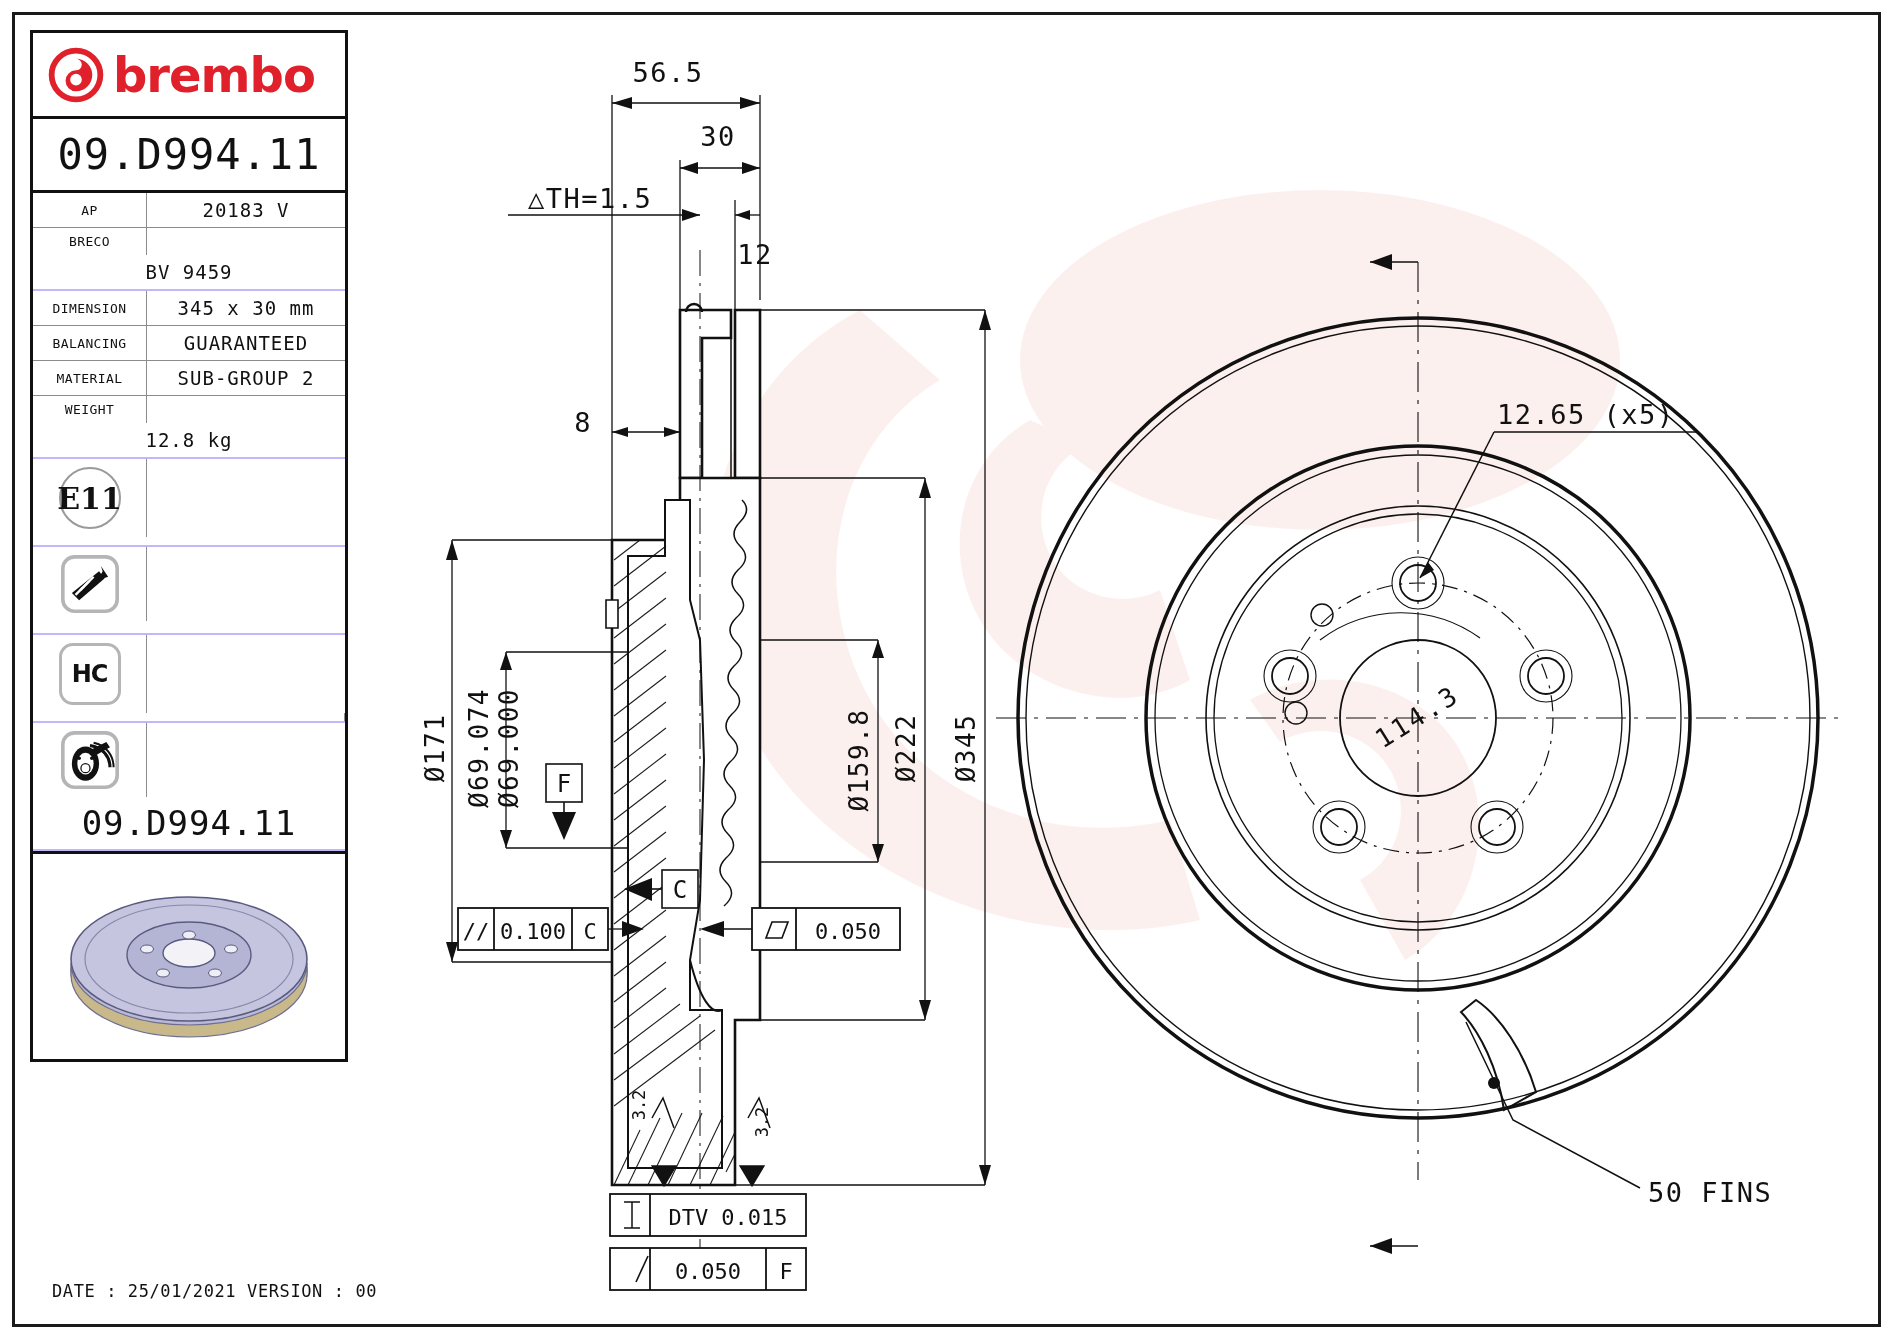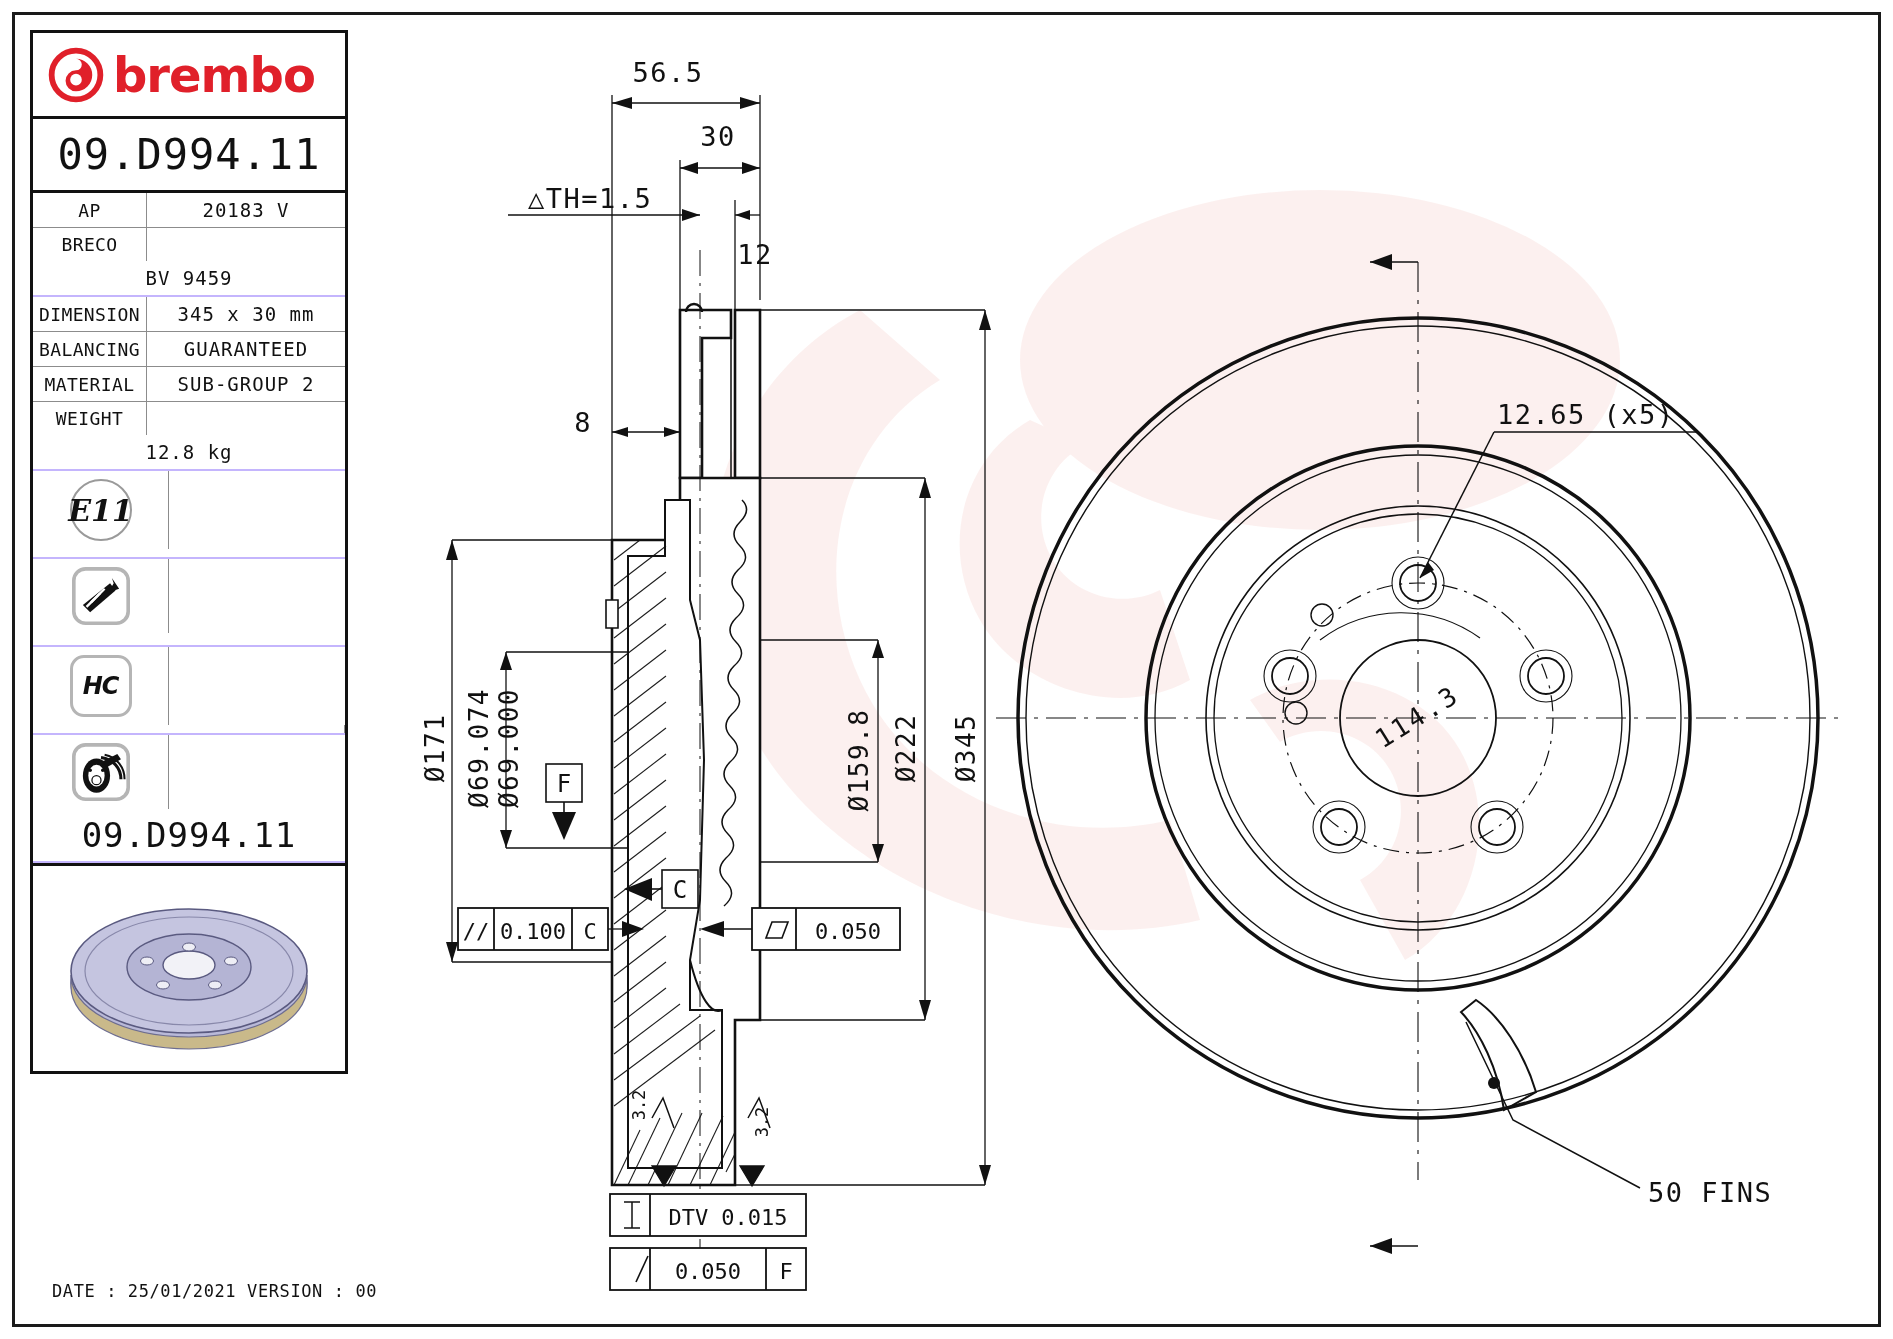--- a/index.html
+++ b/index.html
@@ -41,40 +41,39 @@
     background: #fff;
     z-index: 5;
   }
   .srow { display: flex; border-bottom: 1px solid #8c8c8c; }
   .srow.thick { border-bottom: 2px solid #c4b5fd; flex-direction: column; }
   .srow:last-child { border-bottom: none; }
   .scell-l {
     width: 114px; flex: none;
     border-right: 1px solid #8c8c8c;
     display: flex; align-items: center; justify-content: center;
-    font-size: 18px; letter-spacing: .4px; color: #111;
+    font-size: 13px; letter-spacing: .4px; color: #111;
     padding: 6px 2px;
   }
   .scell-r {
     flex: 1;
     display: flex; align-items: center; justify-content: center;
     font-size: 19px; letter-spacing: 1px; color: #111;
     padding: 6px 2px; text-align: center;
   }
   #logo-row { height: 86px; display: flex; align-items: center; padding-left: 14px; border-bottom: 3px solid #111; }
   #logo-text { font-family: "DejaVu Sans", sans-serif; font-weight: bold; font-size: 48px; color: #e0202a; letter-spacing: -1px; margin-left: 8px; }
   #code-row { height: 74px; display: flex; align-items: center; justify-content: center; border-bottom: 3px solid #111; }
   #code-text { font-size: 42px; letter-spacing: 1px; color: #111; }
   .srow.tall { min-height: 88px; }
   .icon-cell {
-    width: 136px; flex: none;
+    width: 114px; flex: none;
     border-right: 1px solid #8c8c8c;
     display: flex; align-items: center; justify-content: center;
     padding: 8px 0;
-    font-style: italic;
   }
   .two-line { line-height: 1.30; }
   .e11 {
     width: 62px; height: 62px; border-radius: 50%;
     border: 2.5px solid #9a9a9a;
     display: flex; align-items: center; justify-content: center;
     font-family: "DejaVu Serif", serif; font-weight: bold; font-size: 30px; color: #111;
   }
   .badge-sq {
     width: 62px; height: 62px; border-radius: 14px;

